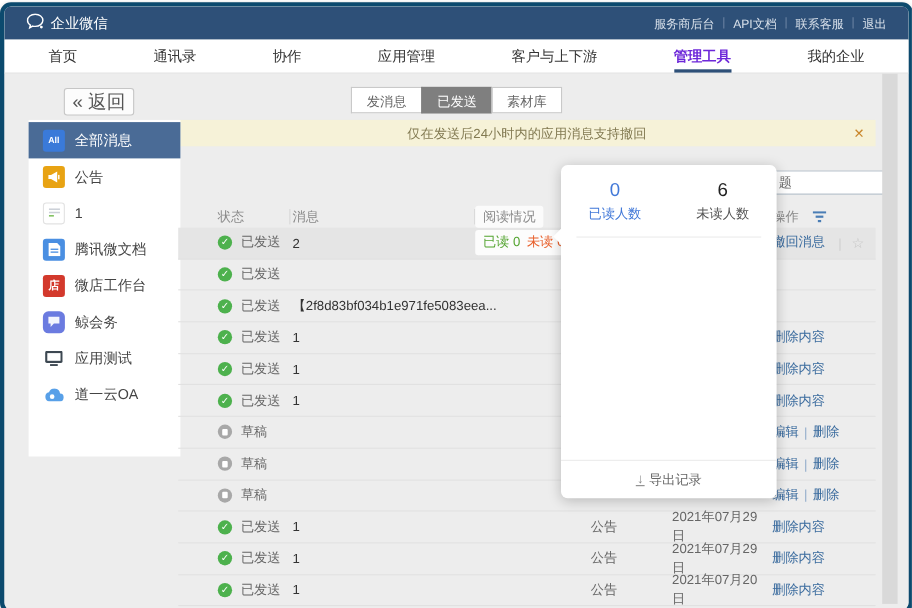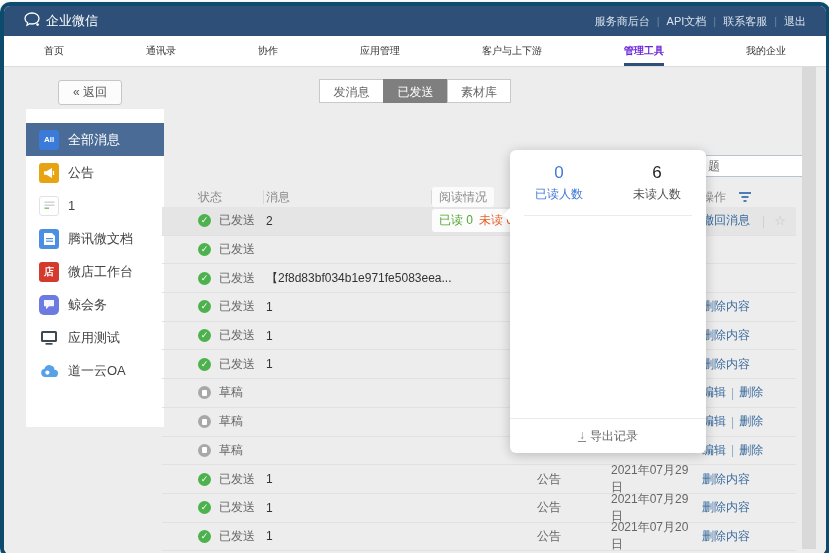--- a/index.html
+++ b/index.html
@@ -8,40 +8,40 @@
 
   
   .topbar{height:30px;background:#2e5078;display:flex;align-items:center;justify-content:space-between;padding:0 20px;}
   .logo{display:flex;align-items:center;gap:6px;color:#fff;font-size:13px;}
   .top-links{display:flex;align-items:center;font-size:11px;}
   .top-links .lnk{color:#d8e0ea;cursor:pointer;}
   .top-sep{margin:0 7px;color:#6c84a3;}
 
   
   .navbar{height:30px;background:#fff;border-bottom:1px solid #dcdcdc;display:flex;justify-content:space-between;padding:0 40px;}
-  .nav-item{font-size:10px;color:#333;line-height:29px;cursor:pointer;box-sizing:border-box;}
+  .nav-item{font-size:13px;color:#333;line-height:29px;cursor:pointer;box-sizing:border-box;}
   .nav-item.active{color:#6d28d9;font-weight:bold;border-bottom:3px solid #2e5078;}
 
   .content{position:relative;height:487px;background:#ededed;}
 
   .back-btn{position:absolute;left:54px;top:13px;width:62px;height:23px;background:#fcfcfc;border:1px solid #c6c6c6;
-            border-radius:3px;font-size:12px;color:#555;text-align:center;line-height:23px;cursor:pointer;}
+            border-radius:3px;font-size:17px;color:#555;text-align:center;line-height:23px;cursor:pointer;}
 
   .tabs{position:absolute;left:50%;transform:translateX(-50%);top:12px;display:flex;}
   .tab{width:64px;height:24px;line-height:24px;text-align:center;font-size:12px;background:#fff;
        border:1px solid #c9c9c9;border-right:none;color:#666;cursor:pointer;box-sizing:border-box;}
   .tab:last-child{border-right:1px solid #c9c9c9;}
   .tab.active{background:#7f7f7f;border-color:#7f7f7f;color:#fff;}
 
   .notice{position:absolute;left:158px;right:30px;top:42px;height:24px;background:#f6f2d8;
           font-size:12px;color:#827a52;text-align:center;line-height:24px;}
   .notice-close{position:absolute;right:10px;top:0;color:#c9862b;cursor:pointer;font-size:12px;font-weight:bold;}
 
   
-  .sidebar{position:absolute;left:22px;top:42px;width:138px;background:#fff;padding:14px 0 40px;}
+  .sidebar{position:absolute;left:22px;top:42px;width:138px;background:#fff;padding:2px 0 40px;}
   .sb-item{height:33px;display:flex;align-items:center;padding-left:13px;font-size:13px;color:#444;cursor:pointer;}
   .sb-item.sel{background:#4a6b96;color:#fff;}
   .sb-icon{width:20px;height:20px;border-radius:3px;margin-right:9px;flex:none;display:flex;align-items:center;justify-content:center;}
   .ic-all{background:#3a7ad9;}  .ic-all b{color:#fff;font-size:8px;font-weight:bold;}
   .ic-mega{background:#e8a313;} .ic-list{background:#fff;border:1px solid #e2e2e2;box-sizing:border-box;}
   .ic-doc{background:#4a8fe2;}  .ic-guide{background:#bf2c44;}
   .ic-shop{background:#d3392c;} .ic-shop b{color:#fff;font-size:10px;font-weight:bold;}
   .ic-whale{background:#6b7be0;border-radius:5px;}
   .ic-cloud,.ic-mon{background:transparent;}
 
@@ -131,20 +131,24 @@
   <div class="content">
 
     <div class="back-btn">« 返回</div>
 
     <div class="tabs">
       <div class="tab">发消息</div>
       <div class="tab active">已发送</div>
       <div class="tab">素材库</div>
     </div>
 
+    <div class="notice">
+      <span>仅在发送后24小时内的应用消息支持撤回</span>
+      <span class="notice-close">✕</span>
+    </div>
 
     <div class="sidebar" id="sidebar">
         <div class="sb-item sel">
           <span class="sb-icon ic-all">
             <b>All</b>
           </span>
           <span>全部消息</span>
         </div>
         <div class="sb-item">
           <span class="sb-icon ic-mega">

